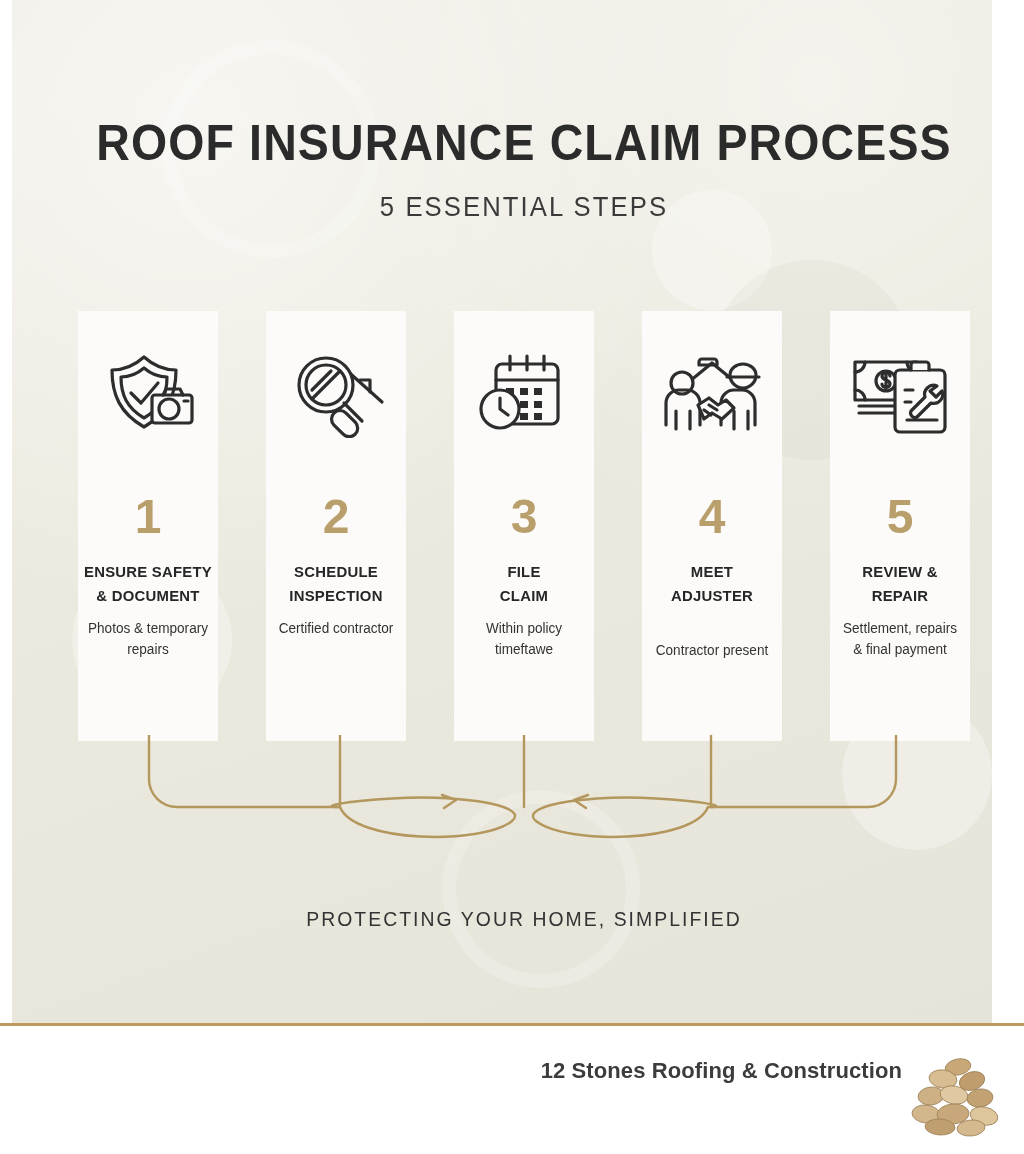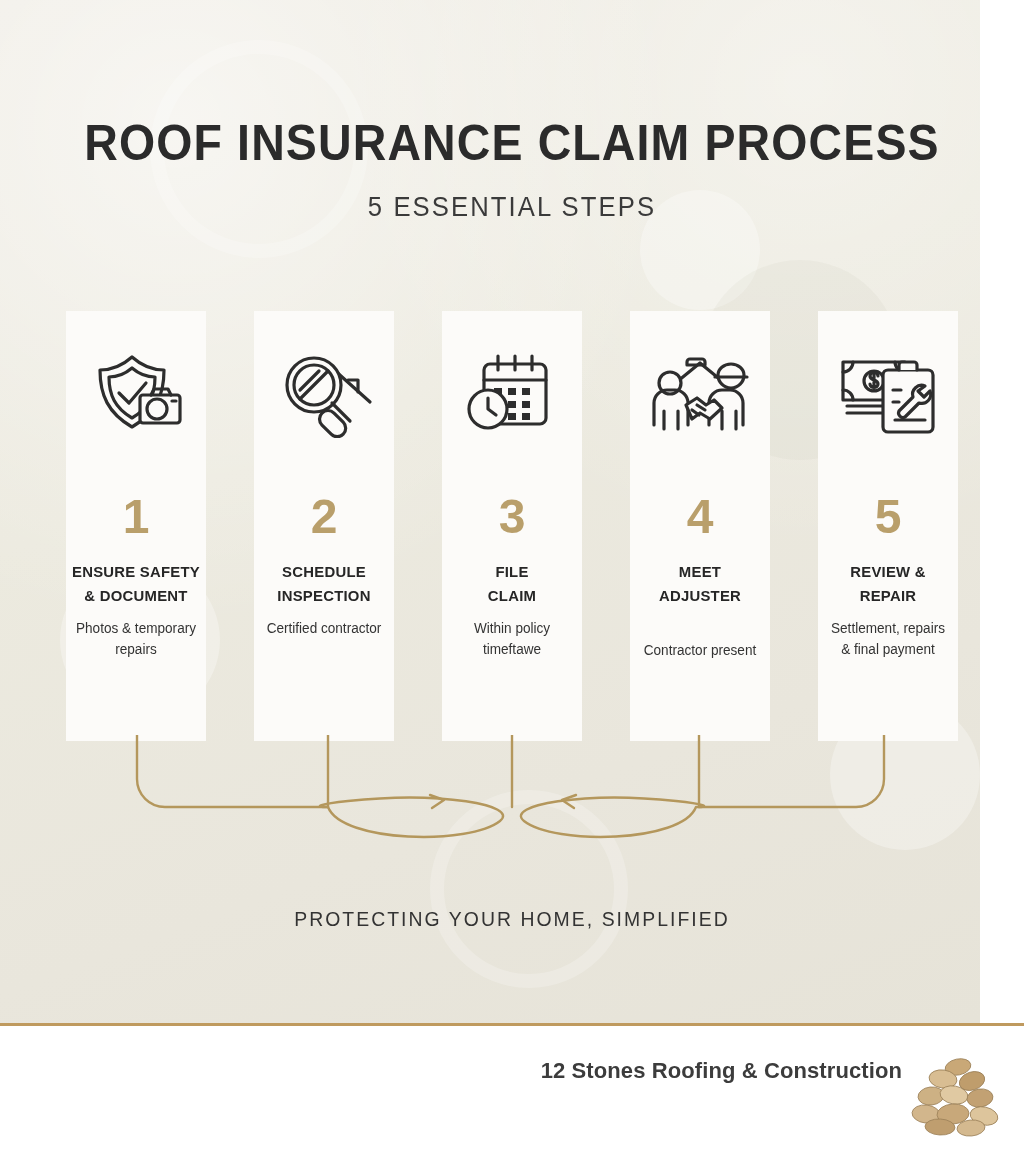--- a/index.html
+++ b/index.html
@@ -17,21 +17,21 @@
   
   #poster {
     position: relative;
     width: 1024px;
     height: 1154px;
     box-sizing: border-box;
   }
 
   .body-area {
     position: absolute;
-    left: 0;
+    left: 12px;
     top: 0;
     width: 980px;
     height: 1023px;
     background:
       radial-gradient(circle at 18% 12%, rgba(255,255,255,0.55) 0%, rgba(255,255,255,0) 42%),
       radial-gradient(circle at 82% 8%, rgba(255,255,255,0.40) 0%, rgba(255,255,255,0) 38%),
       linear-gradient(160deg, #efece4 0%, #eceadf 40%, #e9e6dc 72%, #e6e3d8 100%);
     overflow: hidden;
   }
 

